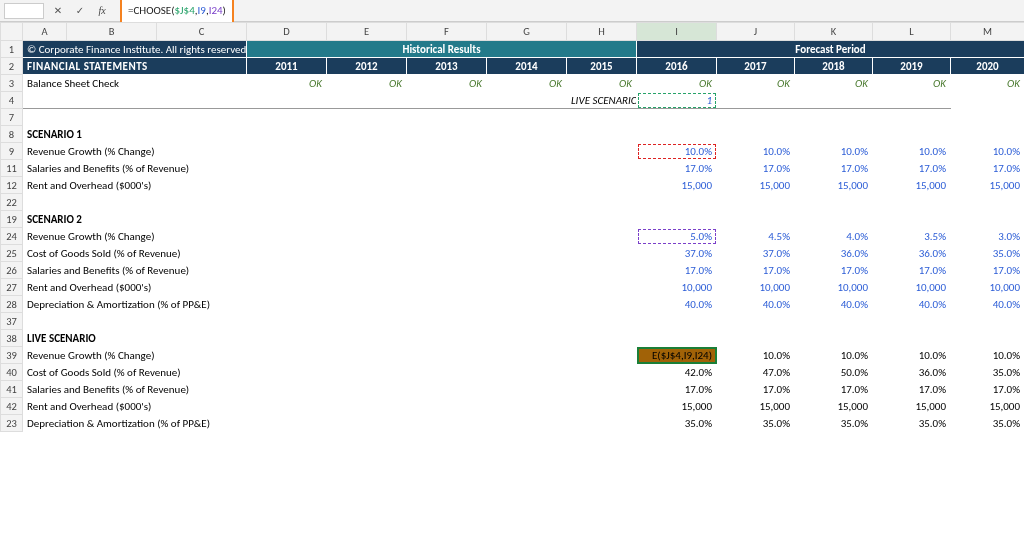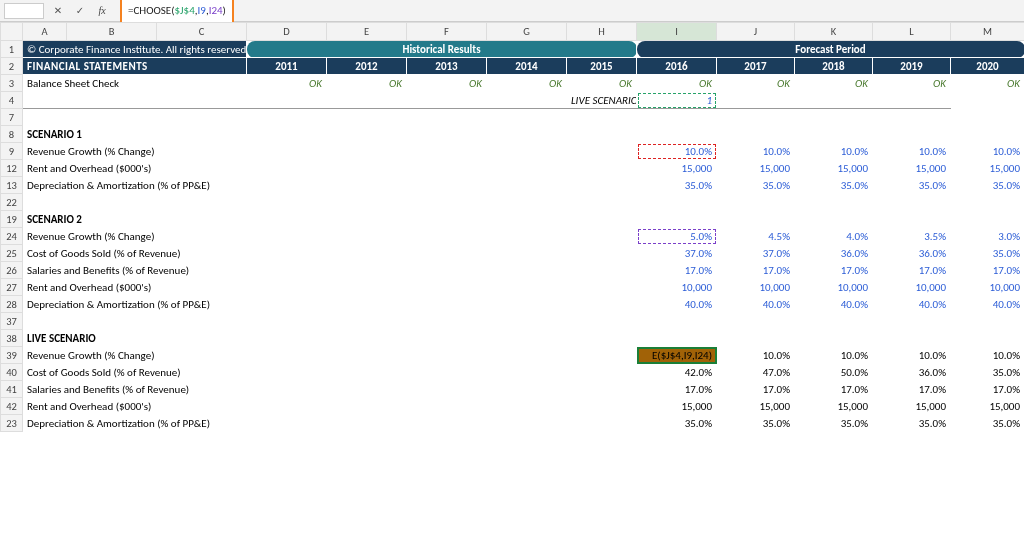--- a/index.html
+++ b/index.html
@@ -107,21 +107,21 @@
   td.numk { text-align: right; color: #000; }
   td.ok { text-align: right; font-style: italic; color: #4a7a2f; }
   td.label { color: #000; }
   td.section { font-weight: bold; }
 
   
   .banner1 { background: #1b3d5c; color: #fff; font-size: 9px; height: 16px; padding: 0 4px; }
   .banner1-right { background: #237a8a; color: #fff; }
   .banner1-fore { background: #1b3d5c; color: #fff; }
   .banner2 { background: #1b3d5c; color: #fff; font-weight: bold; font-size: 15px; letter-spacing: .5px; padding: 0 4px; height: 18px; }
-  .banner-hist-title, .banner-fore-title { color: #fff; font-weight: bold; text-align: center; font-size: 11px; border-radius: 8px; }
+  .banner-hist-title, .banner-fore-title { color: #fff; font-weight: bold; text-align: center; font-size: 11px; }
   .banner-year { background: #1b3d5c; color: #fff; font-weight: bold; text-align: center; font-size: 12px; }
 
   tr.rowline td.cell { border-bottom: 1px solid #999; }
 
   
   .hl-red   { outline: 1.5px dashed #d22; outline-offset: -2px; }
   .hl-pur   { outline: 1.5px dashed #7a3fc9; outline-offset: -2px; }
   .hl-grn-d { outline: 1.5px dashed #26a269; outline-offset: -2px; }
   .hl-grn-s { outline: 2px solid #1a7f37; outline-offset: -2px; background: #a16207; }
   .formula-cell-text { color: #000; text-align: right; font-size: 10px; }
@@ -241,36 +241,36 @@
   <tr>
     <td class="rh">9</td>
     <td class="cell label" colspan="8">Revenue Growth (% Change)</td>
     <td class="cell num hl-red">10.0%</td>
     <td class="cell num">10.0%</td>
     <td class="cell num">10.0%</td>
     <td class="cell num">10.0%</td>
     <td class="cell num">10.0%</td>
   </tr>
   <tr>
+    <td class="rh">11</td>
+    <td class="cell label" colspan="8">Salaries and Benefits (% of Revenue)</td>
+    <td class="cell num">17.0%</td>
+    <td class="cell num">17.0%</td>
+    <td class="cell num">17.0%</td>
+    <td class="cell num">17.0%</td>
+    <td class="cell num">17.0%</td>
+  </tr>
+  <tr>
     <td class="rh">12</td>
     <td class="cell label" colspan="8">Rent and Overhead ($000's)</td>
     <td class="cell num">15,000</td>
     <td class="cell num">15,000</td>
     <td class="cell num">15,000</td>
     <td class="cell num">15,000</td>
     <td class="cell num">15,000</td>
-  </tr>
-  <tr>
-    <td class="rh">13</td>
-    <td class="cell label" colspan="8">Depreciation &amp; Amortization (% of PP&amp;E)</td>
-    <td class="cell num">35.0%</td>
-    <td class="cell num">35.0%</td>
-    <td class="cell num">35.0%</td>
-    <td class="cell num">35.0%</td>
-    <td class="cell num">35.0%</td>
   </tr>
 
   <tr>
           <td class="rh">22</td>
           <td class="cell" colspan="13"></td>
         </tr>
 
   <tr>
           <td class="rh">19</td>
     <td class="cell section" colspan="13">SCENARIO 2</td>

